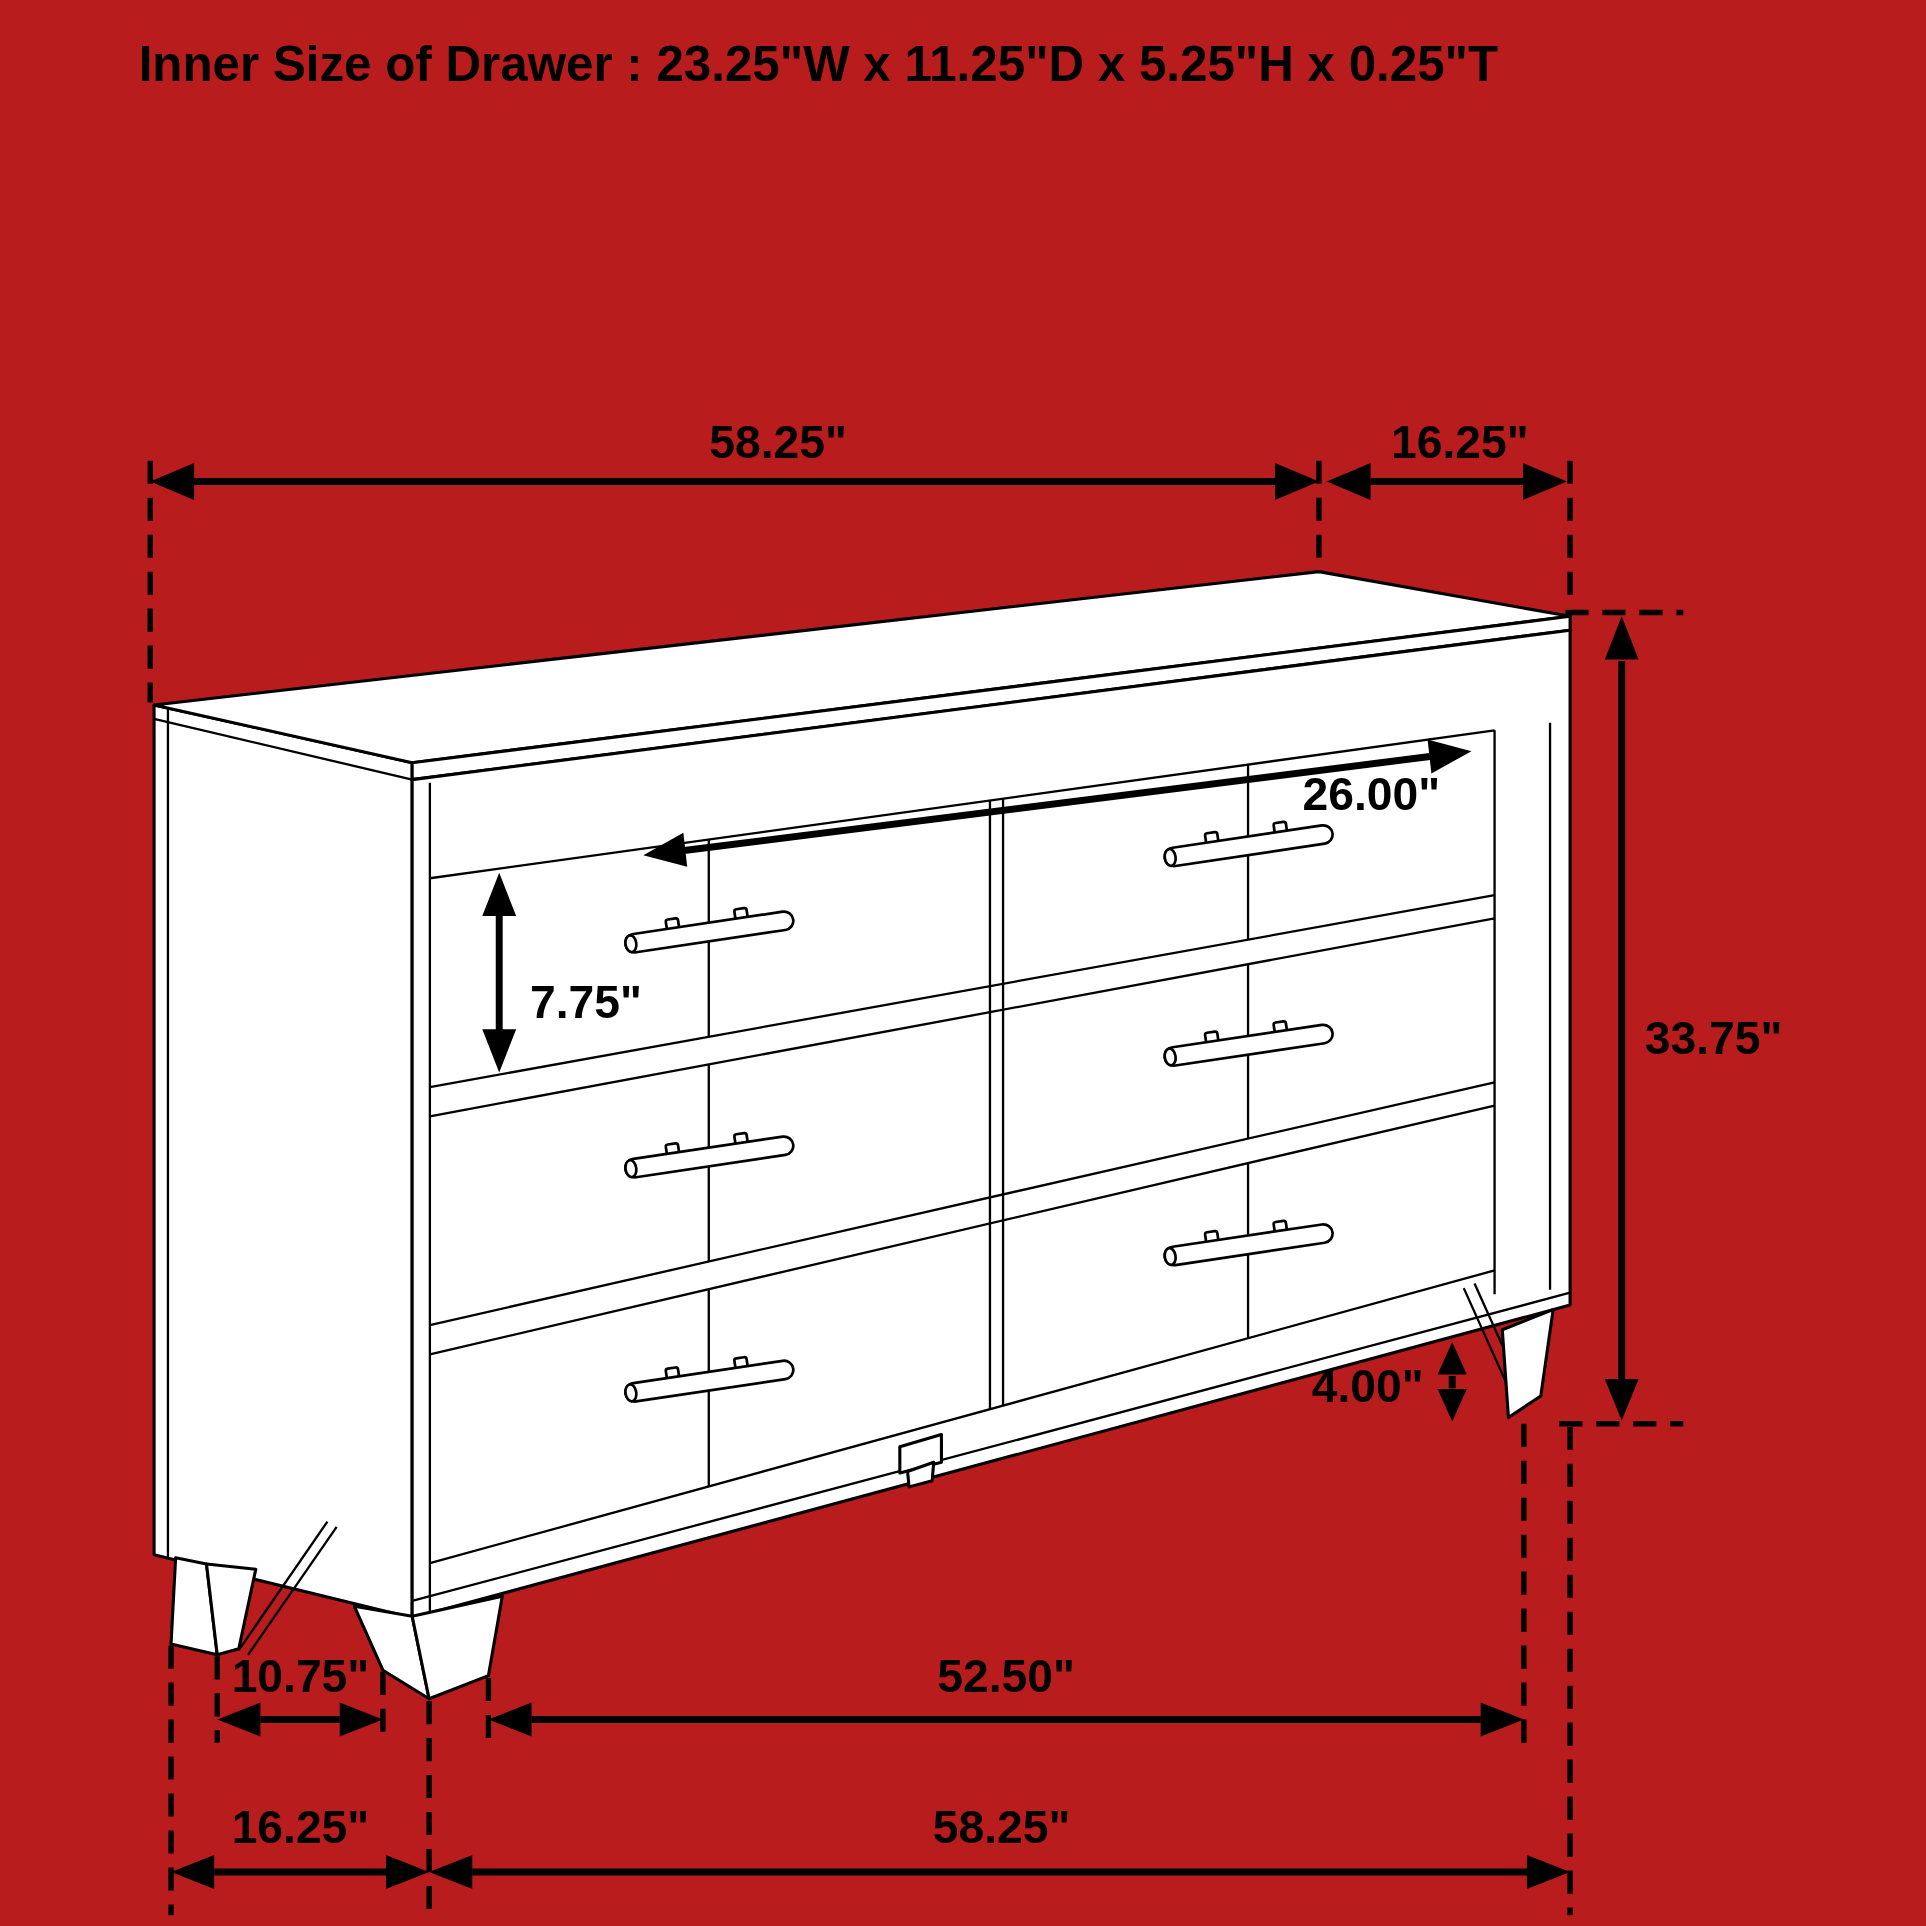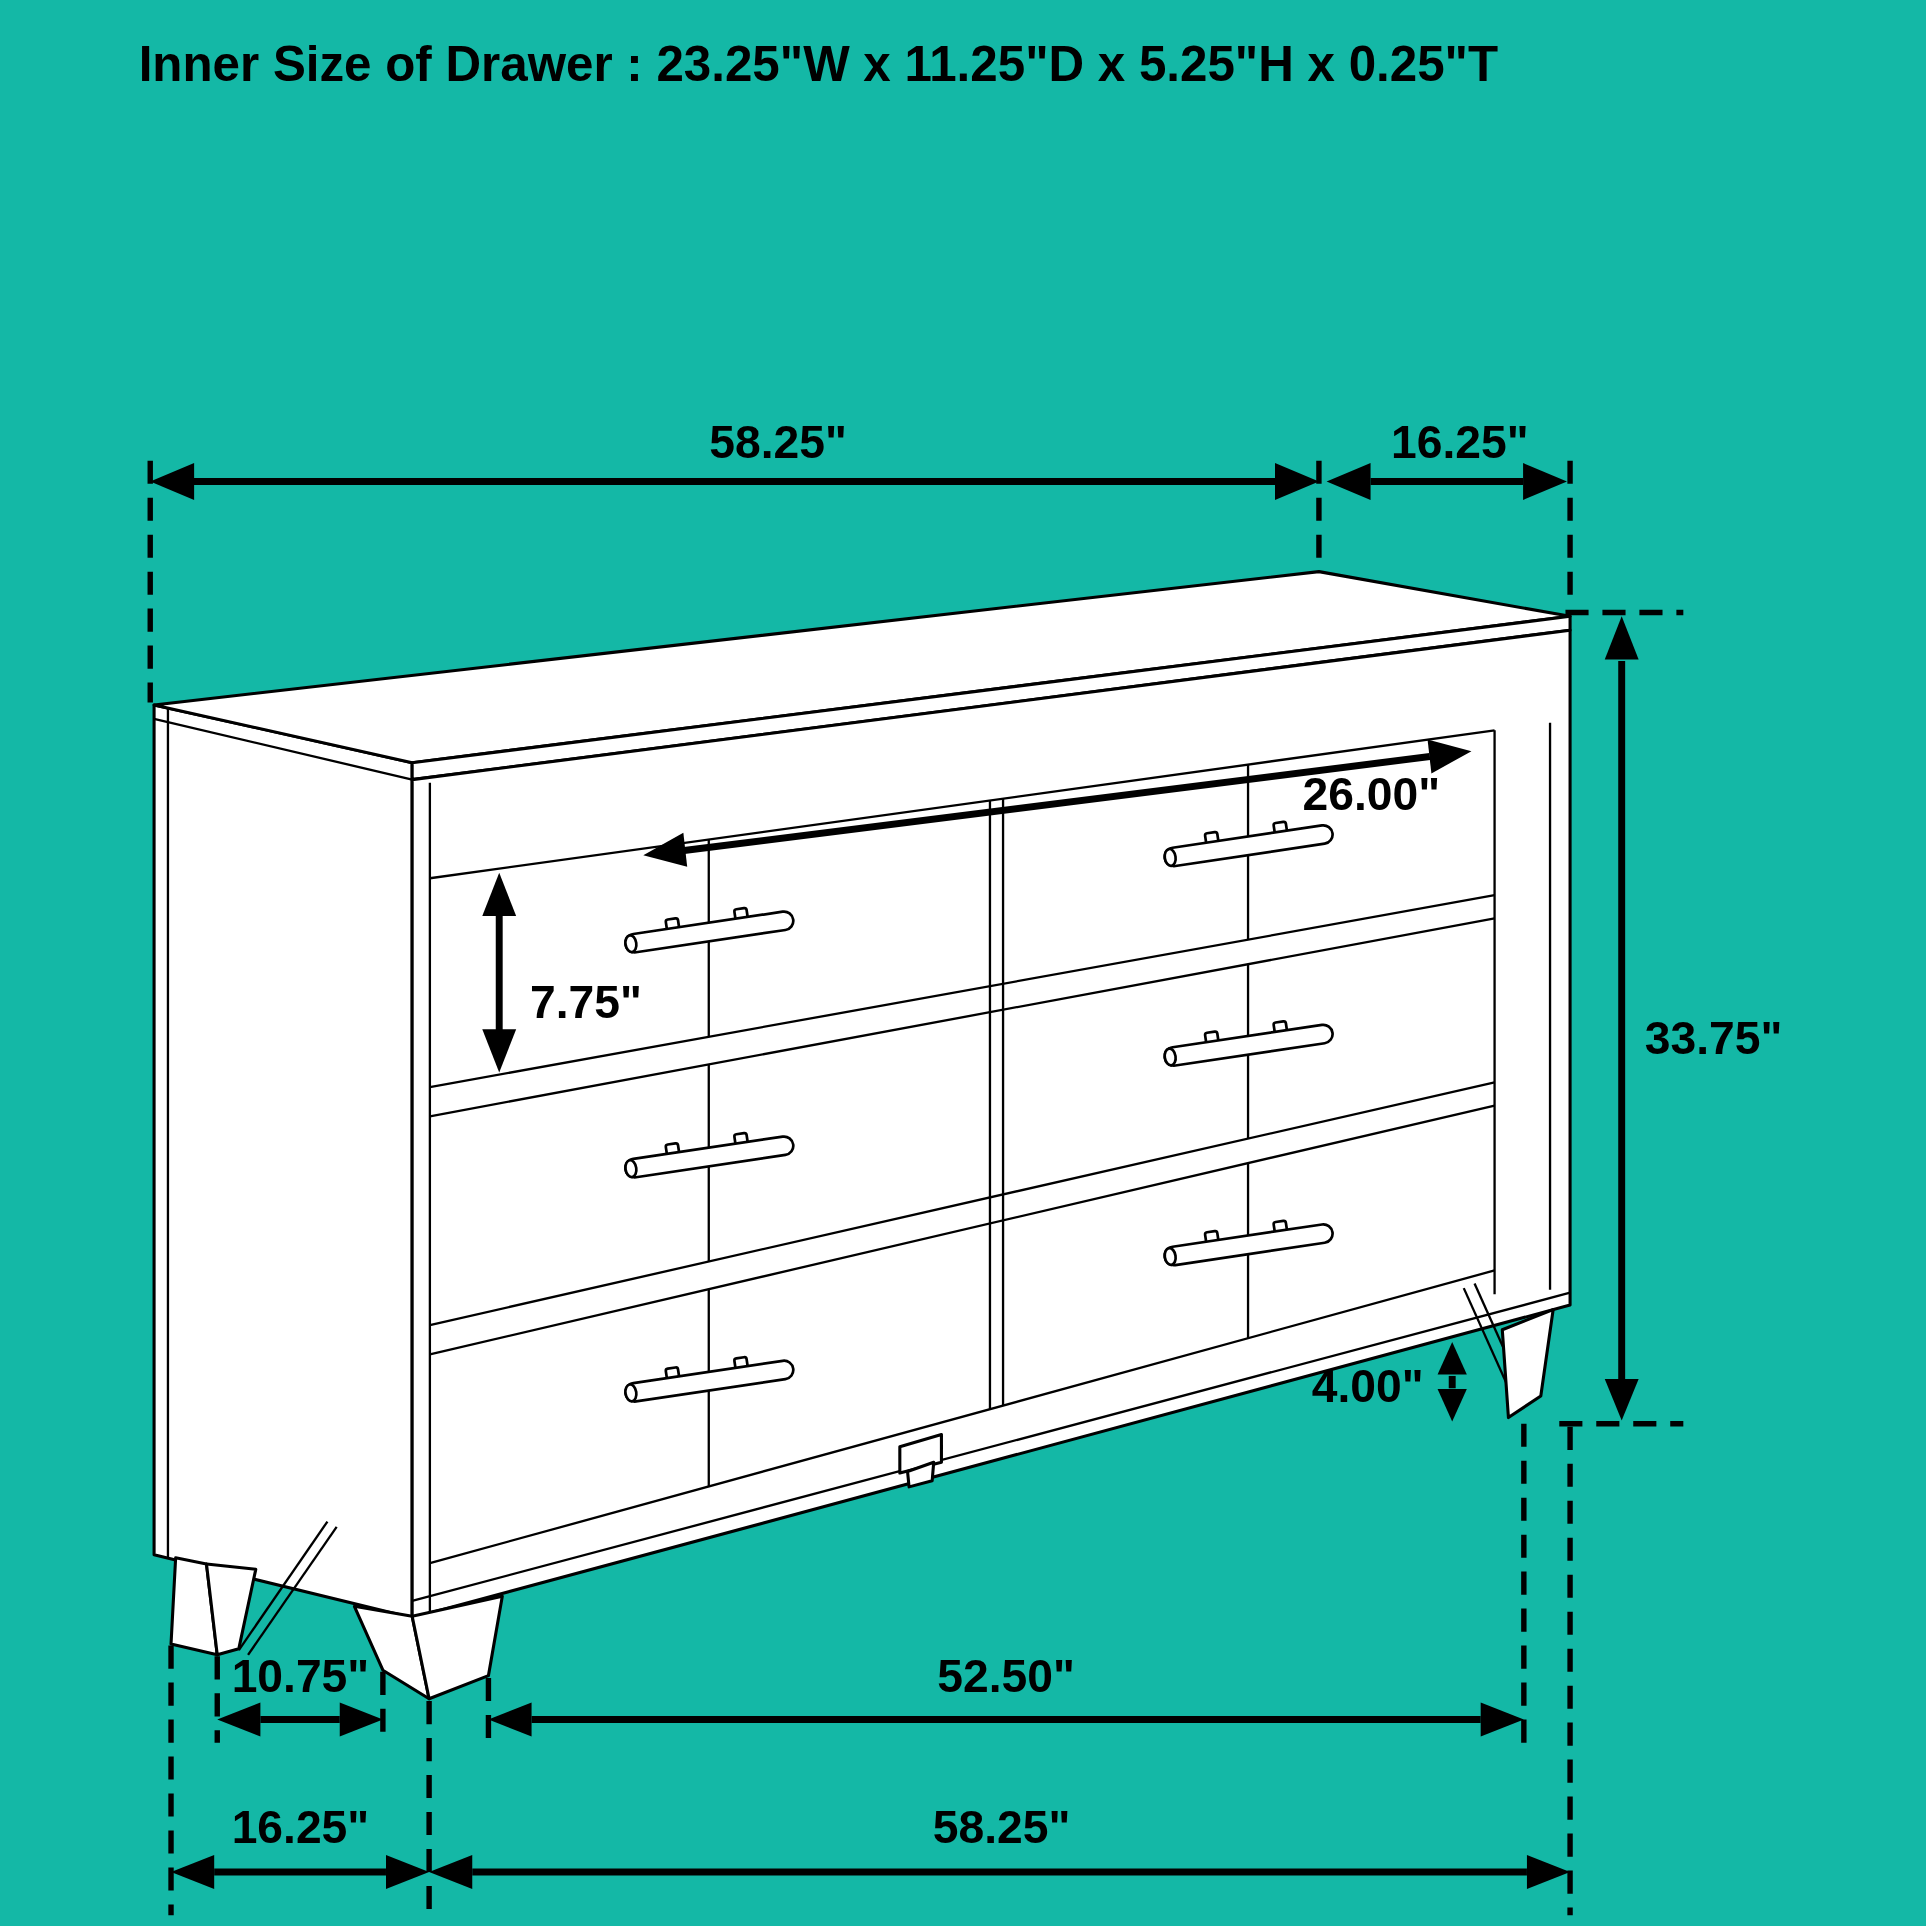--- a/index.html
+++ b/index.html
@@ -1,16 +1,16 @@
 <!DOCTYPE html>
 <html style="font-size:12.3px"><head>
 <meta charset="utf-8">
 <style>
   html,body{margin:0;padding:0;background:#ffffff;}
-  .stage{width:1926px;height:1926px;position:relative;background:#14b8a6;}
+  .stage{width:1926px;height:1926px;position:relative;background:#b91c1c;}
   svg{display:block;width:100%;height:100%;}
   .title-text{font-family:"Liberation Sans",sans-serif;font-weight:bold;font-size:64px;fill:#000;}
   .dim-label{font-family:"Liberation Sans",sans-serif;font-weight:bold;font-size:60px;fill:#000;}
   .dimline{stroke:#000;stroke-width:9;fill:none;}
   .dash{stroke:#000;stroke-width:7;fill:none;stroke-dasharray:30 18;}
   .head{fill:#000;stroke:none;}
   .outline{fill:#ffffff;stroke:#000;stroke-width:4;stroke-linejoin:round;}
   .thin{stroke:#000;stroke-width:3;fill:none;}
   .hw{fill:#ffffff;stroke:#000;stroke-width:3.5;}
 </style>

